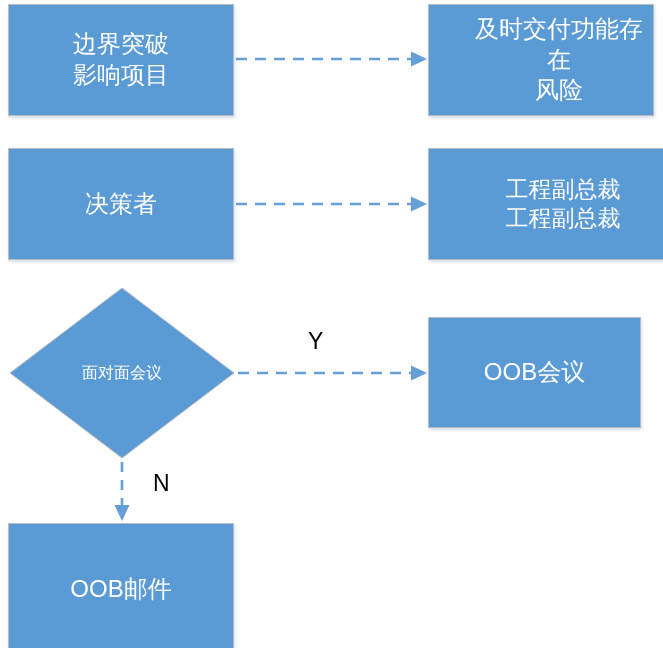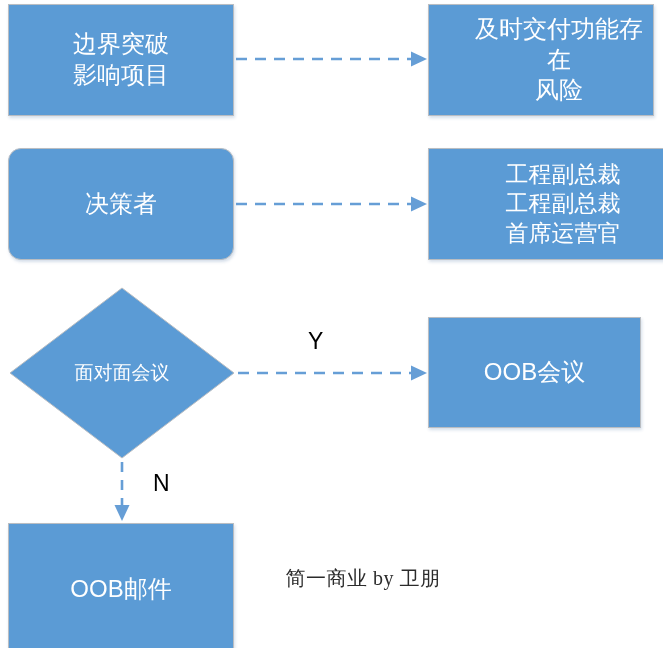--- a/index.html
+++ b/index.html
@@ -40,21 +40,21 @@
   .diamond-wrap {
     position: absolute;
     display: flex;
     align-items: center;
     justify-content: center;
   }
   .diamond-wrap svg { position: absolute; left: 0; top: 0; }
   .diamond-label {
     position: relative;
     color: var(--shape-text, #ffffff);
-    font-size: 19px;
+    font-size: 16px;
     text-align: center;
   }
 
   .edge-label {
     position: absolute;
     color: var(--label-text, #000000);
     font-size: 23px;
     font-weight: 500;
   }
 
@@ -98,43 +98,41 @@
   <div class="flow-box" style="left:8px; top:4px; width:226px; height:112px;">
     <span class="line">边界突破</span>
     <span class="line">影响项目</span>
   </div>
 
   <div class="flow-box" style="left:428px; top:4px; width:226px; height:112px;padding-left:36px;">
     <span class="line">及时交付功能存在</span>
     <span class="line">风险</span>
   </div>
 
-  <div class="flow-box" style="left:8px; top:148px; width:226px; height:112px;border-radius:13px;">
+  <div class="flow-box" style="left:8px; top:148px; width:226px; height:112px;">
     <span class="line">决策者</span>
   </div>
 
   <div class="flow-box" style="left:428px; top:148px; width:270px; height:112px; font-size:23px;">
     <span class="line">工程副总裁</span>
     <span class="line">工程副总裁</span>
-    <span class="line">首席运营官</span>
   </div>
 
   <div class="diamond-wrap" style="left:9px; top:287px; width:226px; height:172px;">
     <svg width="226" height="172" viewBox="0 0 226 172">
       <polygon points="113,1 225,86 113,171 1,86" fill="#5b9bd5" stroke="#b9bdc2" stroke-width="1"></polygon>
     </svg>
     <span class="diamond-label">面对面会议</span>
   </div>
 
   <div class="edge-label" style="left:308px; top:328px;">Y</div>
   <div class="edge-label" style="left:153px; top:470px;">N</div>
 
   <div class="flow-box" style="left:428px; top:317px; width:213px; height:111px;">
     <span class="line">OOB会议</span>
   </div>
 
   <div class="flow-box" style="left:8px; top:523px; width:226px; height:132px;">
     <span class="line">OOB邮件</span>
   </div>
 
-  <div class="watermark">简一商业 by 卫朋</div>
 
 </div>
 
 </body></html>

